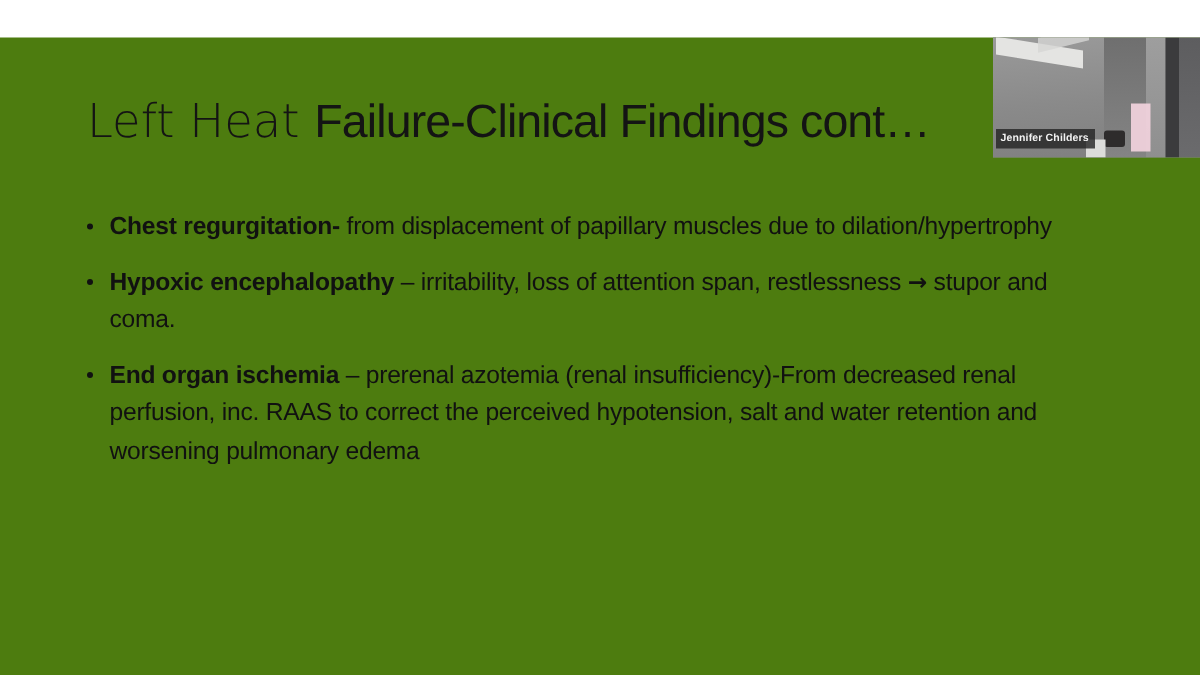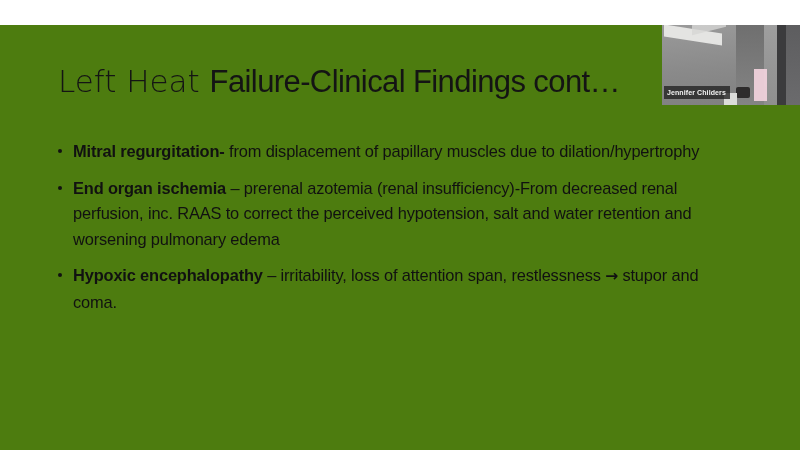--- a/index.html
+++ b/index.html
@@ -183,31 +183,31 @@
 
   <div class="slide-title">
     <span class="title-light">Left Heat </span><span class="title-strong">Failure-Clinical Findings cont…</span>
   </div>
 
   <div class="body-block">
 
 
     <div class="bullet-item">
       <span class="dot"></span>
-      <span class="lead">Mitral regurgitation-</span><span class="bullet-text"> from displacement of papillary muscles due to dilation/hypertrophy</span>
+      <span class="lead">Chest regurgitation-</span><span class="bullet-text"> from displacement of papillary muscles due to dilation/hypertrophy</span>
+    </div>
+
+    <div class="bullet-item">
+      <span class="dot"></span>
+      <span class="lead">Hypoxic encephalopathy</span><span class="bullet-text"> – irritability, loss of attention span, restlessness </span><span class="arrow-glyph">→</span><span class="bullet-text"> stupor and coma.</span>
     </div>
 
     <div class="bullet-item">
       <span class="dot"></span>
       <span class="lead">End organ ischemia</span><span class="bullet-text"> – prerenal azotemia (renal insufficiency)-From decreased renal perfusion, inc. RAAS to correct the perceived hypotension, salt and water retention and worsening pulmonary edema</span>
-    </div>
-
-    <div class="bullet-item">
-      <span class="dot"></span>
-      <span class="lead">Hypoxic encephalopathy</span><span class="bullet-text"> – irritability, loss of attention span, restlessness </span><span class="arrow-glyph">→</span><span class="bullet-text"> stupor and coma.</span>
     </div>
 
   </div>
 
   <div class="webcam">
     <div class="wc-wall-left"></div>
     <div class="wc-wall-mid"></div>
     <div class="wc-doorframe"></div>
     <div class="wc-dark-edge"></div>
     <div class="wc-right-panel"></div>

